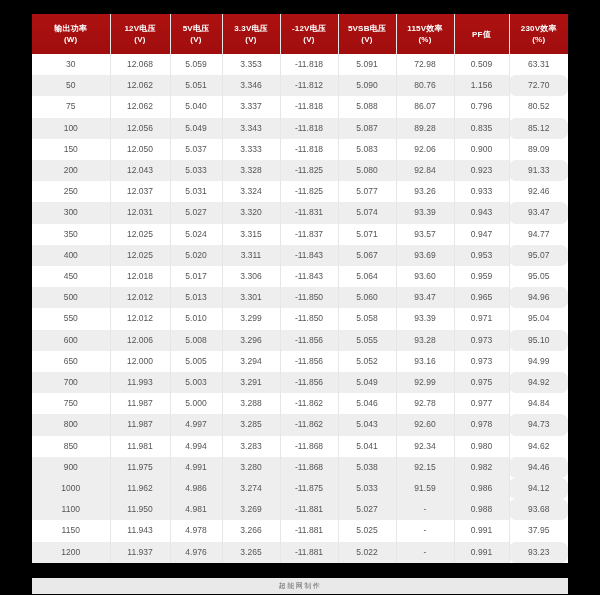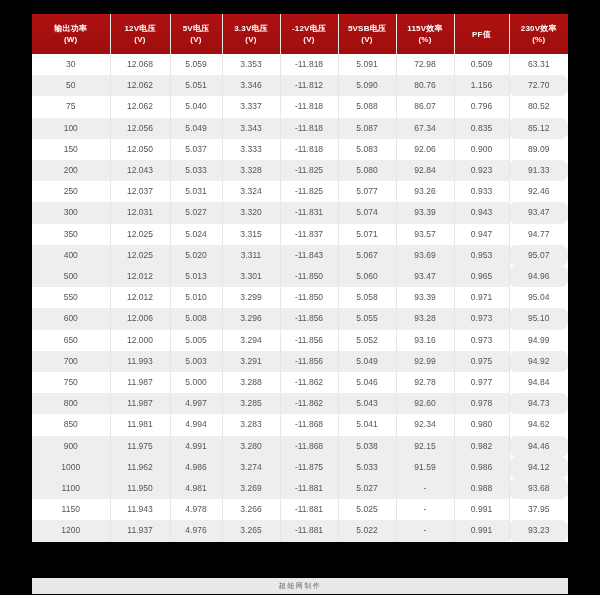--- a/index.html
+++ b/index.html
@@ -184,21 +184,21 @@
             <td>0.796</td>
             <td>80.52</td>
           </tr>
           <tr class="even">
             <td>100</td>
             <td>12.056</td>
             <td>5.049</td>
             <td>3.343</td>
             <td>-11.818</td>
             <td>5.087</td>
-            <td>67.34</td>
+            <td>89.28</td>
             <td>0.835</td>
             <td>85.12</td>
           </tr>
           <tr class="odd">
             <td>150</td>
             <td>12.050</td>
             <td>5.037</td>
             <td>3.333</td>
             <td>-11.818</td>
             <td>5.083</td>
@@ -253,20 +253,31 @@
           <tr class="even">
             <td>400</td>
             <td>12.025</td>
             <td>5.020</td>
             <td>3.311</td>
             <td>-11.843</td>
             <td>5.067</td>
             <td>93.69</td>
             <td>0.953</td>
             <td>95.07</td>
+          </tr>
+          <tr class="odd">
+            <td>450</td>
+            <td>12.018</td>
+            <td>5.017</td>
+            <td>3.306</td>
+            <td>-11.843</td>
+            <td>5.064</td>
+            <td>93.60</td>
+            <td>0.959</td>
+            <td>95.05</td>
           </tr>
           <tr class="even">
             <td>500</td>
             <td>12.012</td>
             <td>5.013</td>
             <td>3.301</td>
             <td>-11.850</td>
             <td>5.060</td>
             <td>93.47</td>
             <td>0.965</td>

